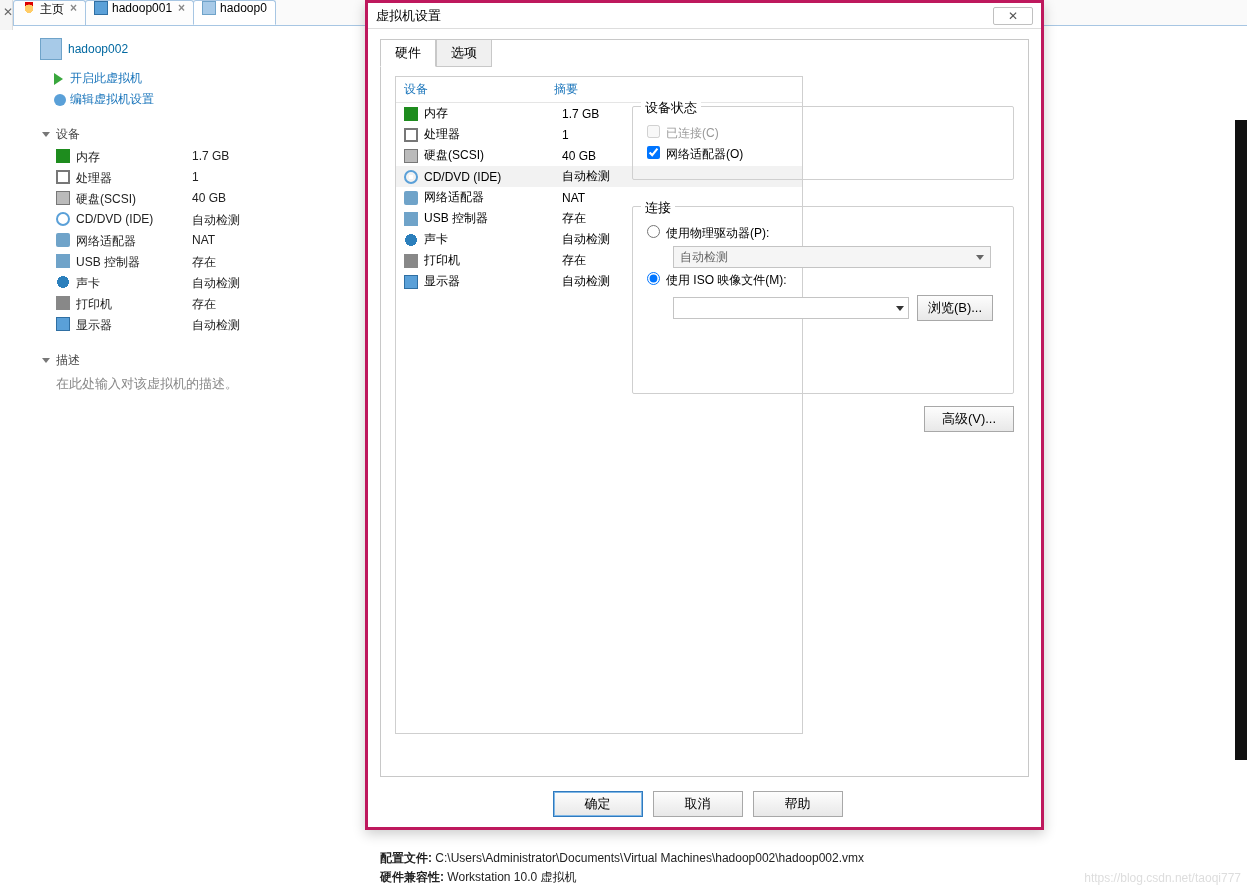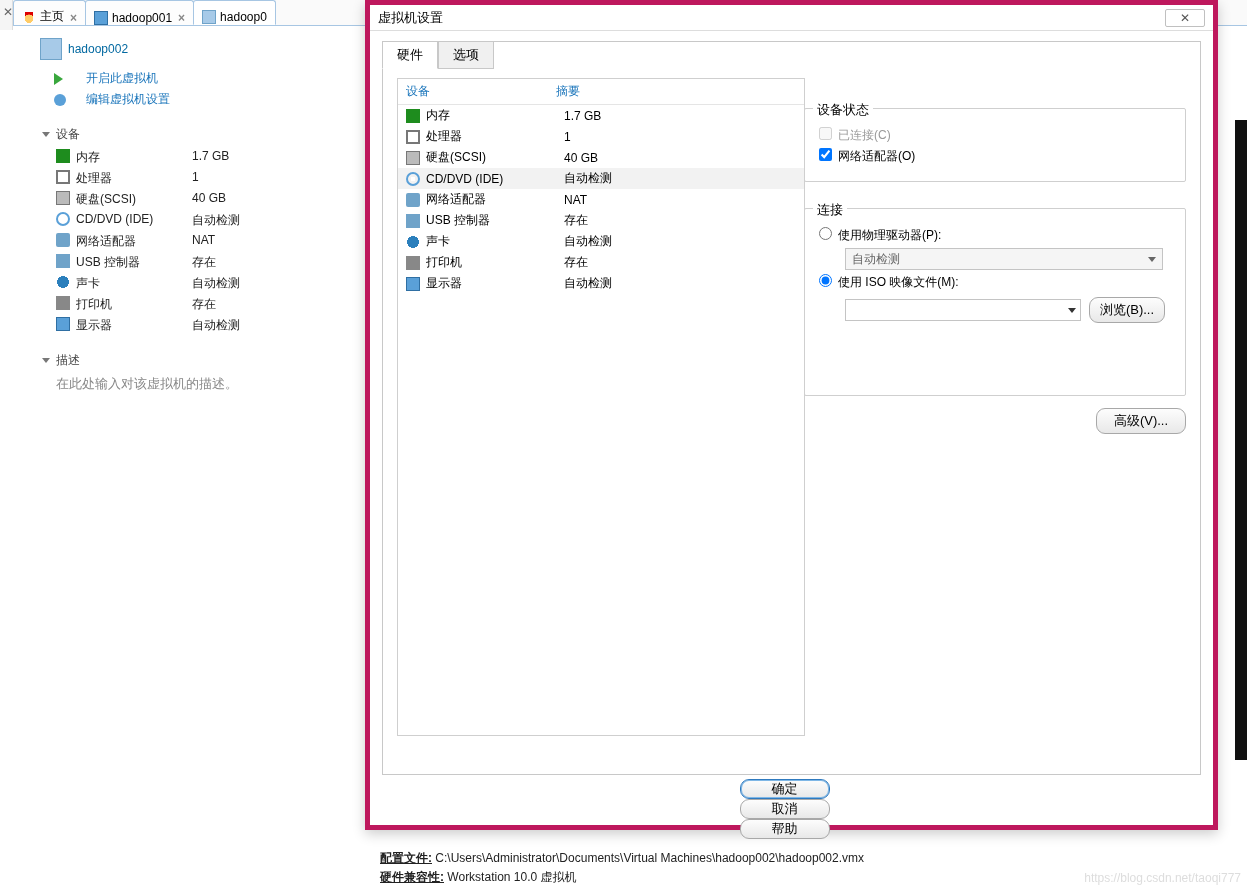--- a/index.html
+++ b/index.html
@@ -4,33 +4,33 @@
 <style>
 * { box-sizing: border-box; margin: 0; padding: 0; font-family: "Microsoft YaHei", "Segoe UI", Tahoma, sans-serif; font-size: 12px; }
 body { background: #fff; width: 1247px; height: 889px; position: relative; overflow: hidden; }
 
 
 .left-strip { position: absolute; left: 0; top: 0; width: 13px; height: 30px; background: #f5f5f5; border-right: 1px solid #ddd; }
 .left-close { position: absolute; left: 3px; top: 5px; cursor: pointer; color: #666; }
 
 
 .tabbar { position: absolute; left: 13px; top: 0; right: 0; height: 26px; background: #fafafa; border-bottom: 1px solid #a7c6e3; display: flex; }
-.tab { display: flex; align-items: flex-end; height: 25px; padding: 0 8px; border: 1px solid #a7c6e3; border-bottom: none; background: #fdfdfd; margin-right: -1px; cursor: pointer; border-top-left-radius: 3px; border-top-right-radius: 3px; }
+.tab { display: flex; align-items: flex-start; height: 25px; padding: 0 8px; border: 1px solid #a7c6e3; border-bottom: none; background: #fdfdfd; margin-right: -1px; cursor: pointer; border-top-left-radius: 3px; border-top-right-radius: 3px; }
 .tab.active { background: #fff; position: relative; z-index: 1; border-bottom: 1px solid #fff; margin-bottom: -1px; }
 .tab .ticon { width: 14px; height: 14px; margin-right: 4px; }
 .tab .tclose { margin-left: 6px; color: #888; font-weight: bold; cursor: pointer; }
 .ico-home { background: radial-gradient(circle at 50% 55%, #ffcc66 0 40%, transparent 41%), linear-gradient(#d00,#d00) 50% 15%/8px 8px no-repeat; border-radius: 2px; }
 .ico-vm { background: #5aa0d8; border: 1px solid #2f6fa3; }
 .ico-vm2 { background: #a7cae8; border: 1px solid #6fa3c9; }
 
 
 .leftpanel { position: absolute; left: 40px; top: 38px; width: 320px; }
 .vmtitle { display: flex; align-items: center; color: #0369a1; font-size: 20px; margin-bottom: 10px; }
 .vmtitle .bigicon { width: 22px; height: 22px; background: #a7cae8; border: 1px solid #6fa3c9; margin-right: 6px; display: inline-block; }
-.actionlink { display: flex; align-items: center; color: #1a75bb; font-size: 13px; margin: 4px 0 4px 14px; cursor: pointer; gap: 16px; }
+.actionlink { display: flex; align-items: center; color: #1a75bb; font-size: 13px; margin: 4px 0 4px 14px; cursor: pointer; }
 .actionlink .aicon { width: 12px; height: 12px; margin-right: 4px; }
 .play { width: 0; height: 0; border-left: 9px solid #39a73d; border-top: 6px solid transparent; border-bottom: 6px solid transparent; }
 .gear { background: radial-gradient(circle,#5aa0d8 0 40%,transparent 41%), #5aa0d8; border-radius: 50%; }
 
 .sec-head { color: #444; font-size: 14px; margin: 18px 0 6px 2px; display: flex; align-items: center; }
 .sec-head .tri { display: inline-block; width: 0; height: 0; border-top: 5px solid #777; border-left: 4px solid transparent; border-right: 4px solid transparent; margin-right: 6px; }
 
 .dev-row { display: flex; margin: 4px 0 4px 16px; font-size: 13px; color: #222; }
 .dev-row .dicon { width: 14px; height: 14px; margin-right: 6px; }
 .dev-row .dname { width: 116px; }
@@ -42,68 +42,68 @@
 .ico-cd { border: 2px solid #5aa0d8; border-radius: 50%; background: radial-gradient(circle,#fff 0 30%,transparent 31%); }
 .ico-net { background: #6fa3c9; border-radius: 2px; }
 .ico-usb { background: #6fa3c9; }
 .ico-sound { background: radial-gradient(circle,#2b7fbc 0 60%,transparent 61%); }
 .ico-print { background: #888; }
 .ico-disp { background: #5aa0d8; border: 1px solid #2f6fa3; }
 
 .desc-text { color: #888; font-size: 13px; margin-left: 16px; }
 
 
-.dialog { position: absolute; left: 365px; top: 0; width: 853px; height: 830px; background: #fff; border: 5px solid #be185d; box-shadow: 0 4px 12px rgba(0,0,0,0.2); }
+.dialog { position: absolute; left: 365px; top: 0; width: 679px; height: 830px; background: #fff; border: 3px solid #be185d; box-shadow: 0 4px 12px rgba(0,0,0,0.2); }
 .dlg-title { height: 26px; display: flex; align-items: center; justify-content: space-between; padding: 0 8px; border-bottom: 1px solid #ddd; }
 .dlg-title .tt { font-size: 13px; }
 .dlg-close { width: 40px; height: 18px; border: 1px solid #c0c0c0; border-radius: 2px; display: flex; align-items: center; justify-content: center; cursor: pointer; color: #555; font-family: Arial; }
 
 .dlg-body { position: absolute; left: 12px; top: 36px; right: 12px; bottom: 50px; border: 1px solid #c8c8c8; background: #fff; }
 .inner-tabs { position: absolute; left: -1px; top: -1px; display: flex; }
 .itab { padding: 4px 14px; border: 1px solid #c8c8c8; background: #f0f0f0; cursor: pointer; font-size: 13px; }
 .itab.act { background: #fff; border-bottom: 1px solid #fff; position: relative; z-index: 2; }
 
 .device-box { position: absolute; left: 14px; top: 36px; width: 408px; height: 658px; border: 1px solid #cfcfcf; background: #fff; }
 .dbox-head { display: flex; border-bottom: 1px solid #e5e5e5; color: #1a75bb; font-size: 13px; padding: 4px 8px; }
 .dbox-head .h1 { width: 150px; }
 .drow { display: flex; align-items: center; padding: 2px 8px; font-size: 13px; cursor: pointer; }
 .drow.sel { background: #f2f2f2; }
 .drow .dcicon { width: 14px; height: 14px; margin-right: 6px; }
 .drow .dc1 { width: 138px; }
 
 .btnrow { position: absolute; left: 14px; top: 704px; width: 408px; display: flex; justify-content: flex-end; gap: 10px; }
-.btn { min-width: 90px; height: 26px; background: linear-gradient(#fdfdfd,#e8e8e8); border: 1px solid #a8a8a8; border-radius: 9px; cursor: pointer; font-size: 13px; display: flex; align-items: center; justify-content: center; }
+.btn { min-width: 90px; height: 26px; background: linear-gradient(#fdfdfd,#e8e8e8); border: 1px solid #a8a8a8; border-radius: 0; cursor: pointer; font-size: 13px; display: flex; align-items: center; justify-content: center; }
 
 
 .grp { position: absolute; right: 14px; border: 1px solid #cfcfcf; border-radius: 2px; padding: 14px 10px 10px 10px; }
 .grp .glabel { position: absolute; top: -8px; left: 8px; background: #fff; padding: 0 4px; font-size: 13px; }
 #grp-status { top: 66px; width: 382px; height: 74px; }
 #grp-conn { top: 166px; width: 382px; height: 188px; }
 
 .chk { display: flex; align-items: flex-start; margin: 4px 4px; font-size: 13px; }
 .chk input { margin-right: 6px; }
 .chk.dis { color: #999; }
 
 .combo { width: 318px; height: 22px; background: #f5f5f5; border: 1px solid #c4c4c4; margin-left: 30px; margin-top: 4px; display: flex; align-items: center; justify-content: space-between; padding: 0 6px; color: #666; position: relative; }
 .combo .arr { width: 0; height: 0; border-top: 5px solid #666; border-left: 4px solid transparent; border-right: 4px solid transparent; }
 
 .iso-row { display: flex; align-items: center; margin-left: 30px; margin-top: 6px; gap: 8px; }
 .iso-input { width: 236px; height: 22px; border: 1px solid #c4c4c4; background: #fff; display: flex; align-items: center; justify-content: flex-end; padding: 0 4px; }
 .iso-input .arr { width: 0; height: 0; border-top: 5px solid #333; border-left: 4px solid transparent; border-right: 4px solid transparent; }
 
 .adv-btn-wrap { position: absolute; right: 14px; top: 366px; }
 
-.dlg-footer { position: absolute; left: 0; right: 0; bottom: 0; height: 46px; display: flex; align-items: center; justify-content: space-between; padding-right: 14px; flex-direction: column; }
+.dlg-footer { position: absolute; left: 0; right: 0; bottom: 0; height: 46px; display: flex; align-items: center; justify-content: center; gap: 10px; padding-right: 14px; }
 .dlg-footer .btn { min-width: 90px; }
 .dlg-footer .btn.primary { border: 1px solid #2f7abf; box-shadow: inset 0 0 0 1px #7fb7e6; }
 
 
 .bottominfo { position: absolute; left: 380px; top: 848px; font-size: 13px; color: #222; }
 .bottominfo .bl { margin: 2px 0; }
-.bottominfo .bl b { font-weight: bold; text-decoration: underline; }
+.bottominfo .bl b { font-weight: bold; }
 
 .watermark { position: absolute; right: 6px; bottom: 4px; color: #ddd; font-size: 12px; }
 
 
 .rightdark { position: absolute; right: 0; top: 120px; width: 12px; height: 640px; background: #111; }
 </style>
 </head>
 <body>
 
 <div class="left-strip">

